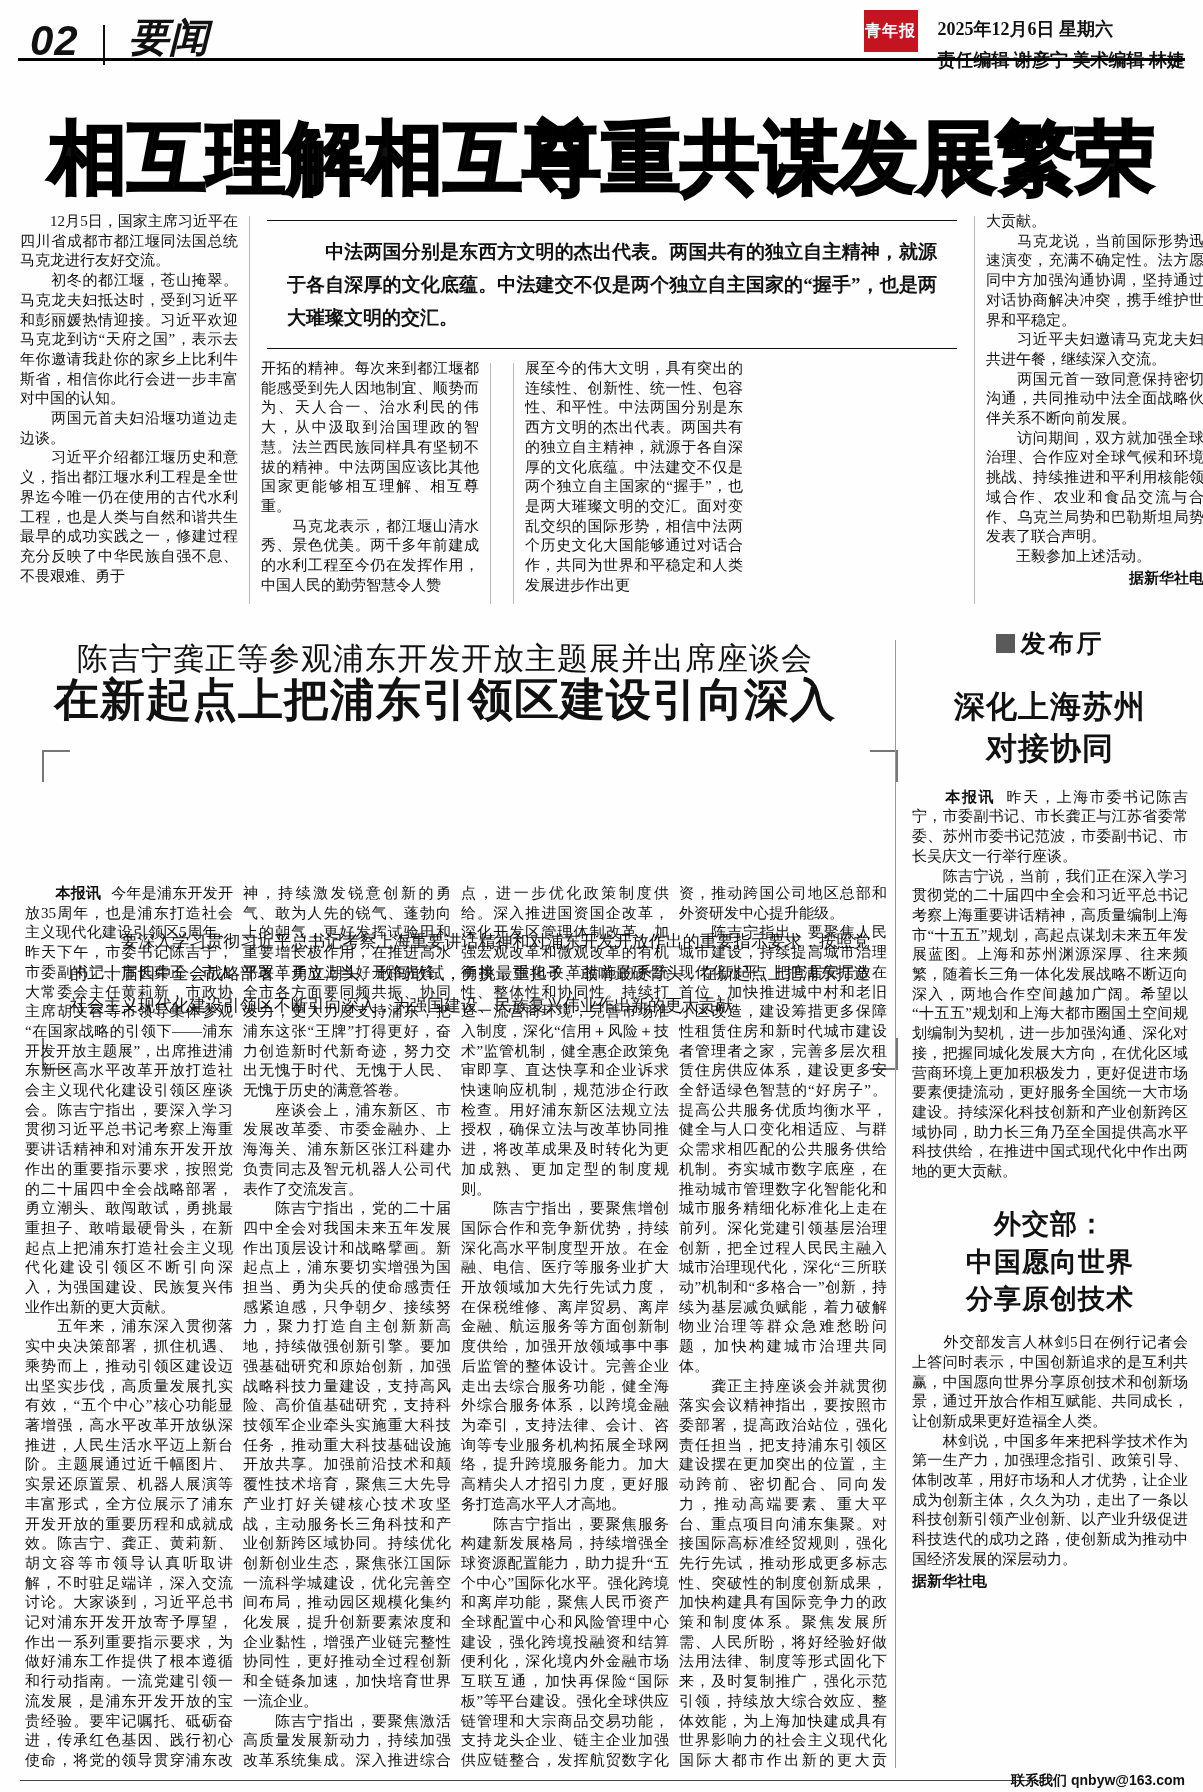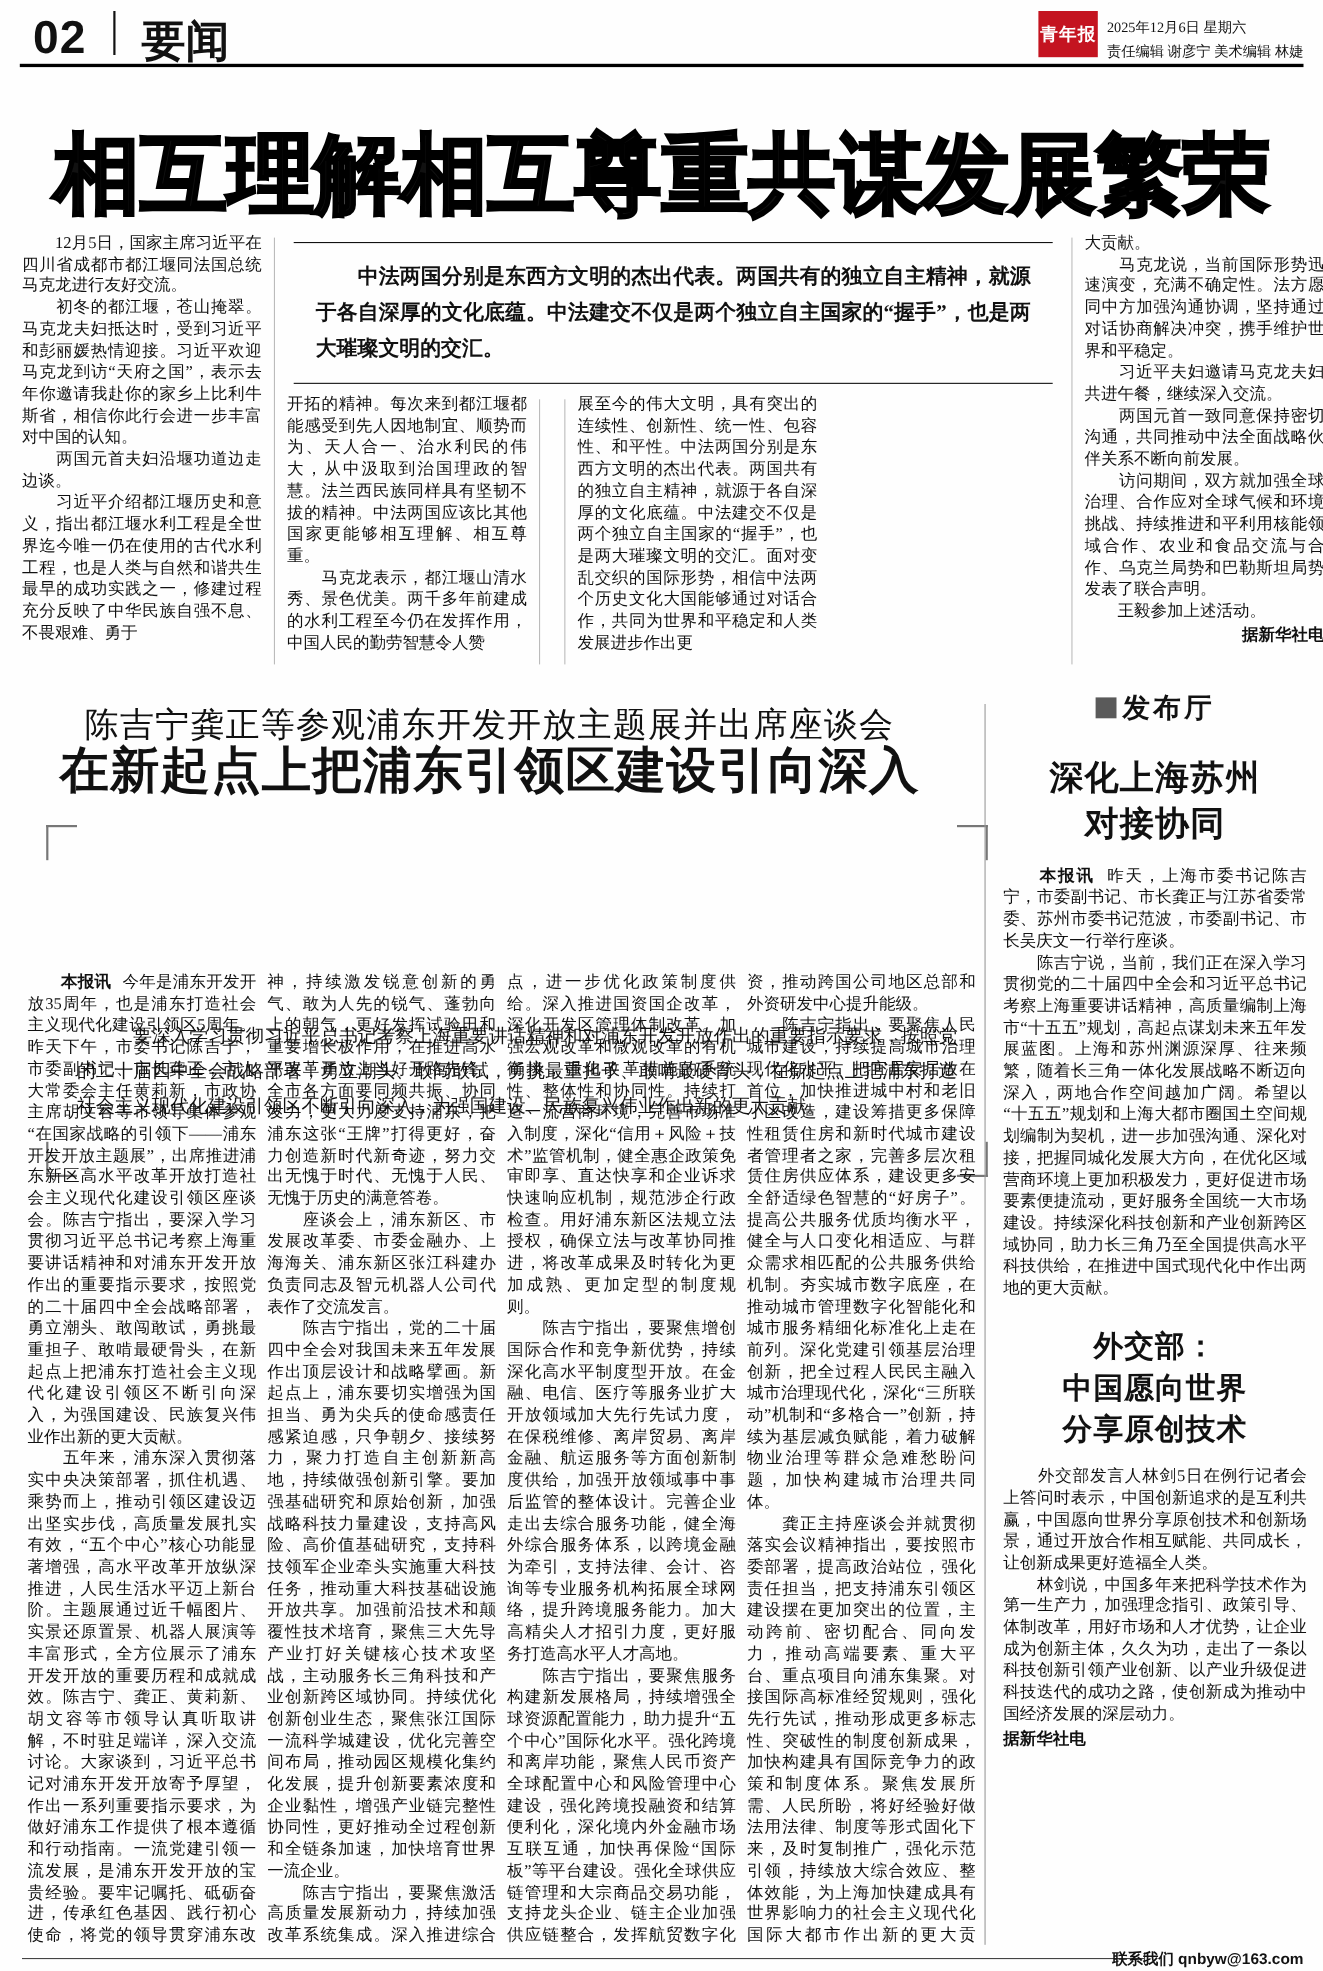--- a/index.html
+++ b/index.html
@@ -3,28 +3,28 @@
 <meta charset="utf-8">
 <style>
   html,body{margin:0;padding:0;background:#888;}
   .page{
     position:relative;width:1203px;height:1792px;margin:0 auto;
     background:#fefefe;color:#111;overflow:hidden;
     font-family:"Liberation Serif","DejaVu Serif",serif;
   }
   
   .header{position:absolute;top:10px;left:30px;right:18px;height:46px;}
-  .pagenum-row{display:flex;align-items:flex-start;gap:24px;}
+  .pagenum-row{display:flex;align-items:flex-end;gap:24px;font-style:italic;}
   .pagenum{font-family:"Liberation Sans","DejaVu Sans",sans-serif;font-size:42px;font-weight:700;letter-spacing:1px;}
   .head-divider{width:2px;height:40px;background:#111;}
   .section-name{font-family:"Liberation Sans","DejaVu Sans",sans-serif;font-size:40px;font-weight:700;}
-  .mast{position:absolute;right:0;top:0;display:flex;gap:8px;align-items:flex-start;padding-left:36px;}
+  .mast{position:absolute;right:0;top:0;display:flex;gap:20px;align-items:flex-start;padding-left:36px;}
   .logo{width:54px;height:42px;background:#c41420;color:#fff;display:flex;align-items:center;justify-content:center;
         font-size:16px;font-weight:700;letter-spacing:1px;}
-  .mast-lines{font-size:13px;font-weight:400;line-height:1.7;padding-top:4px;}
+  .mast-lines{font-size:18px;font-weight:700;line-height:1.7;padding-top:4px;}
   .toprule{position:absolute;top:58px;left:18px;right:18px;height:3px;background:#000;}
   
   .a1-kicker{position:absolute;top:70px;left:0;width:100%;text-align:center;
     font-family:"Liberation Sans","DejaVu Sans",sans-serif;font-size:36px;font-weight:400;letter-spacing:2px;}
   .a1-head{position:absolute;top:106px;left:0;width:100%;text-align:center;
     font-family:"Liberation Sans","DejaVu Sans",sans-serif;font-size:79px;font-weight:900;
     letter-spacing:0px;-webkit-text-stroke:2.5px #000;white-space:nowrap;}
   .a1-body{position:absolute;top:212px;left:20px;width:1166px;height:392px;display:flex;}
   .colrule{width:1px;background:#bbb;margin:4px 11px 0 11px;flex:none;}
   .ncol{font-size:15px;line-height:19.7px;text-align:justify;white-space:pre-wrap;overflow:hidden;}

